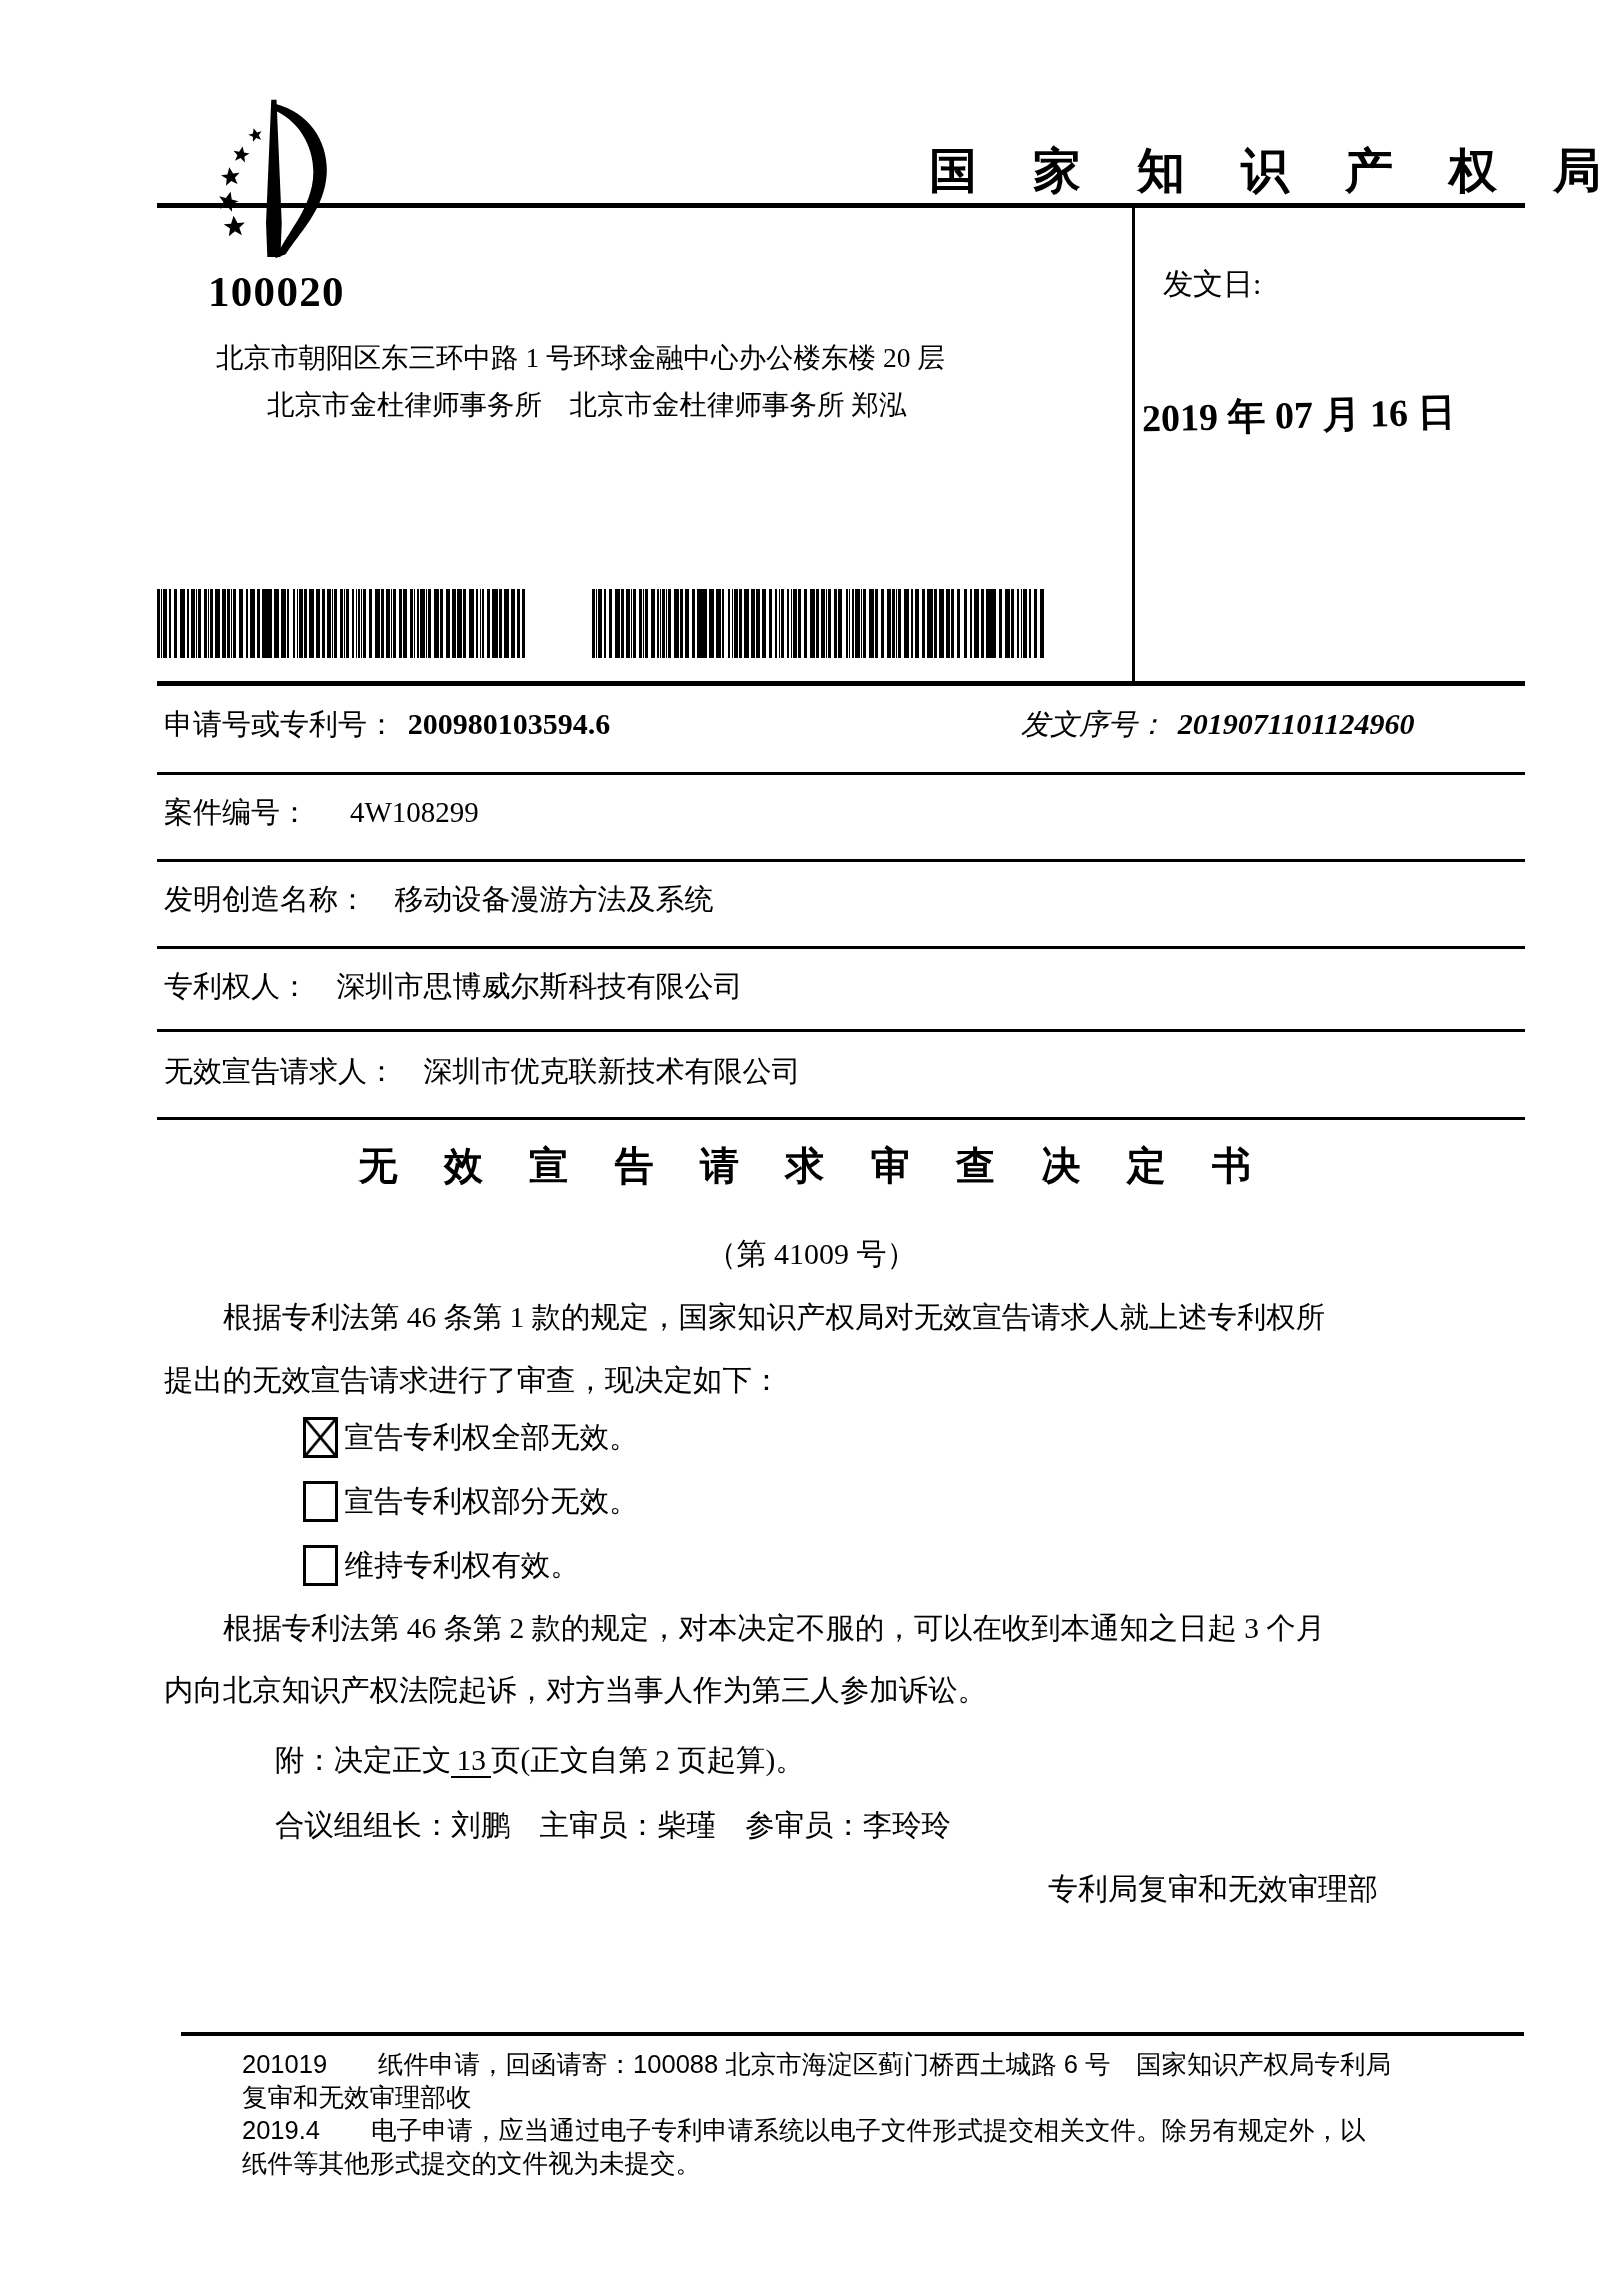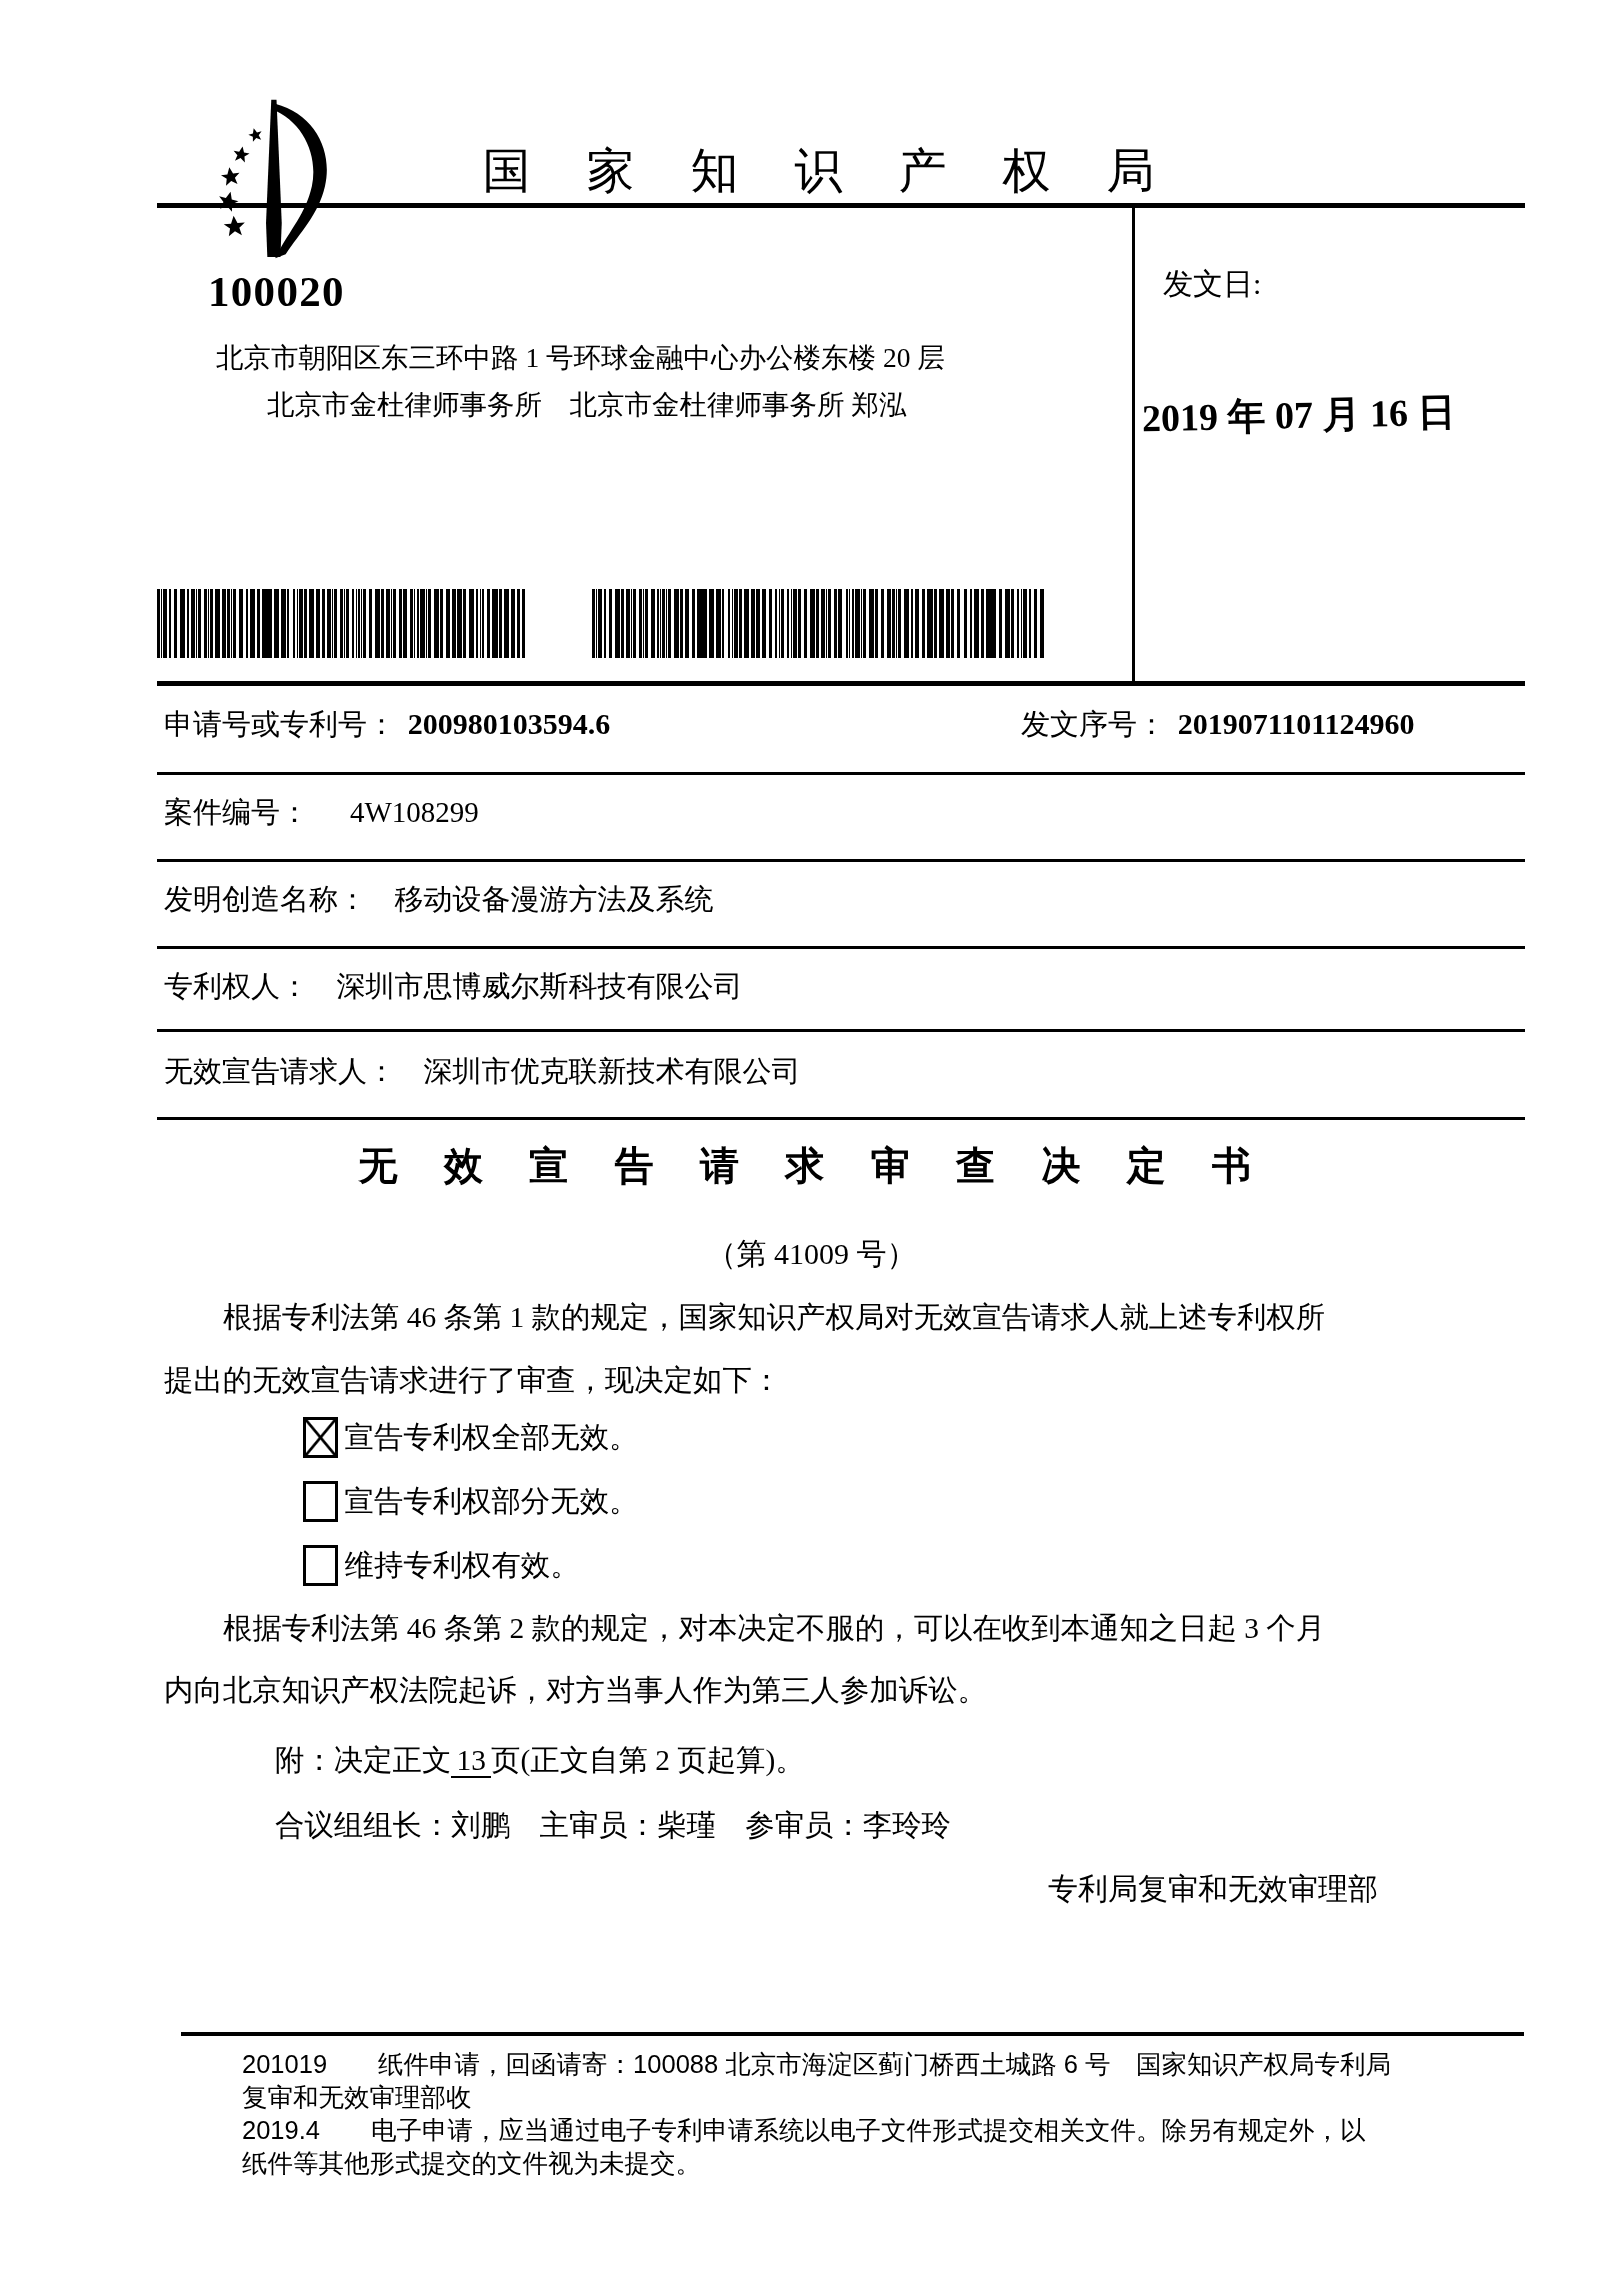--- a/index.html
+++ b/index.html
@@ -8,22 +8,22 @@
     width:1623px;height:2295px;
     background:#ffffff;
     font-family:"Liberation Serif","DejaVu Serif",serif;
     color:#000;
     overflow:hidden;
   }
   .abs{position:absolute;}
   
   .agency-title{
     left:14px;right:0;top:139px;
-    text-align:center;
-    font-size:48px;font-weight:normal;
+    text-align:right;
+    font-size:48px;font-weight:bold;
     letter-spacing:22px;padding-left:22px;
     white-space:nowrap;
   }
   .hrule{left:157px;width:1368px;background:#000;}
   .rule-thick{height:5.2px;}
   .rule-thin{height:3.3px;}
   .datebox-line{left:1132px;top:204px;width:3.3px;height:479px;background:#000;}
   .postal{left:208px;top:267px;font-size:43px;font-weight:bold;letter-spacing:1.3px;}
   .addr1{left:216px;top:340px;font-size:27.5px;}
   .addr2{left:267px;top:387px;font-size:27.5px;}
@@ -36,21 +36,21 @@
       repeating-linear-gradient(90deg,#000 0,#000 2.6px,transparent 2.6px,transparent 5.9px),
       repeating-linear-gradient(90deg,#000 0,#000 1.3px,transparent 1.3px,transparent 8.5px),
       repeating-linear-gradient(90deg,#000 0,#000 0.7px,transparent 0.7px,transparent 3.9px);
   }
   .barcode1{left:157px;width:368px;}
   .barcode2{left:592px;width:452px;}
   
   .frow{font-size:29px;white-space:nowrap;}
   .frow .val{margin-left:27.5px;}
   .frow .val-bold{margin-left:11.8px;font-weight:bold;font-size:30px;}
-  .serial-group{position:absolute;left:857px;top:0;}
+  .serial-group{position:absolute;left:857px;top:0;font-style:italic;}
   
   .dec-title{
     left:0;right:0;top:1139px;text-align:center;
     font-size:39px;font-weight:bold;letter-spacing:18.3px;padding-left:5px;white-space:nowrap;
   }
   .dec-no{left:0;right:0;top:1234px;text-align:center;font-size:30px;}
   .bodyline{left:164px;width:1315px;font-size:29.4px;line-height:41px;white-space:nowrap;}
   .indent{padding-left:59px;}
   .opt-row{left:303px;font-size:29.4px;display:flex;align-items:center;white-space:nowrap;}
   .checkbox{

